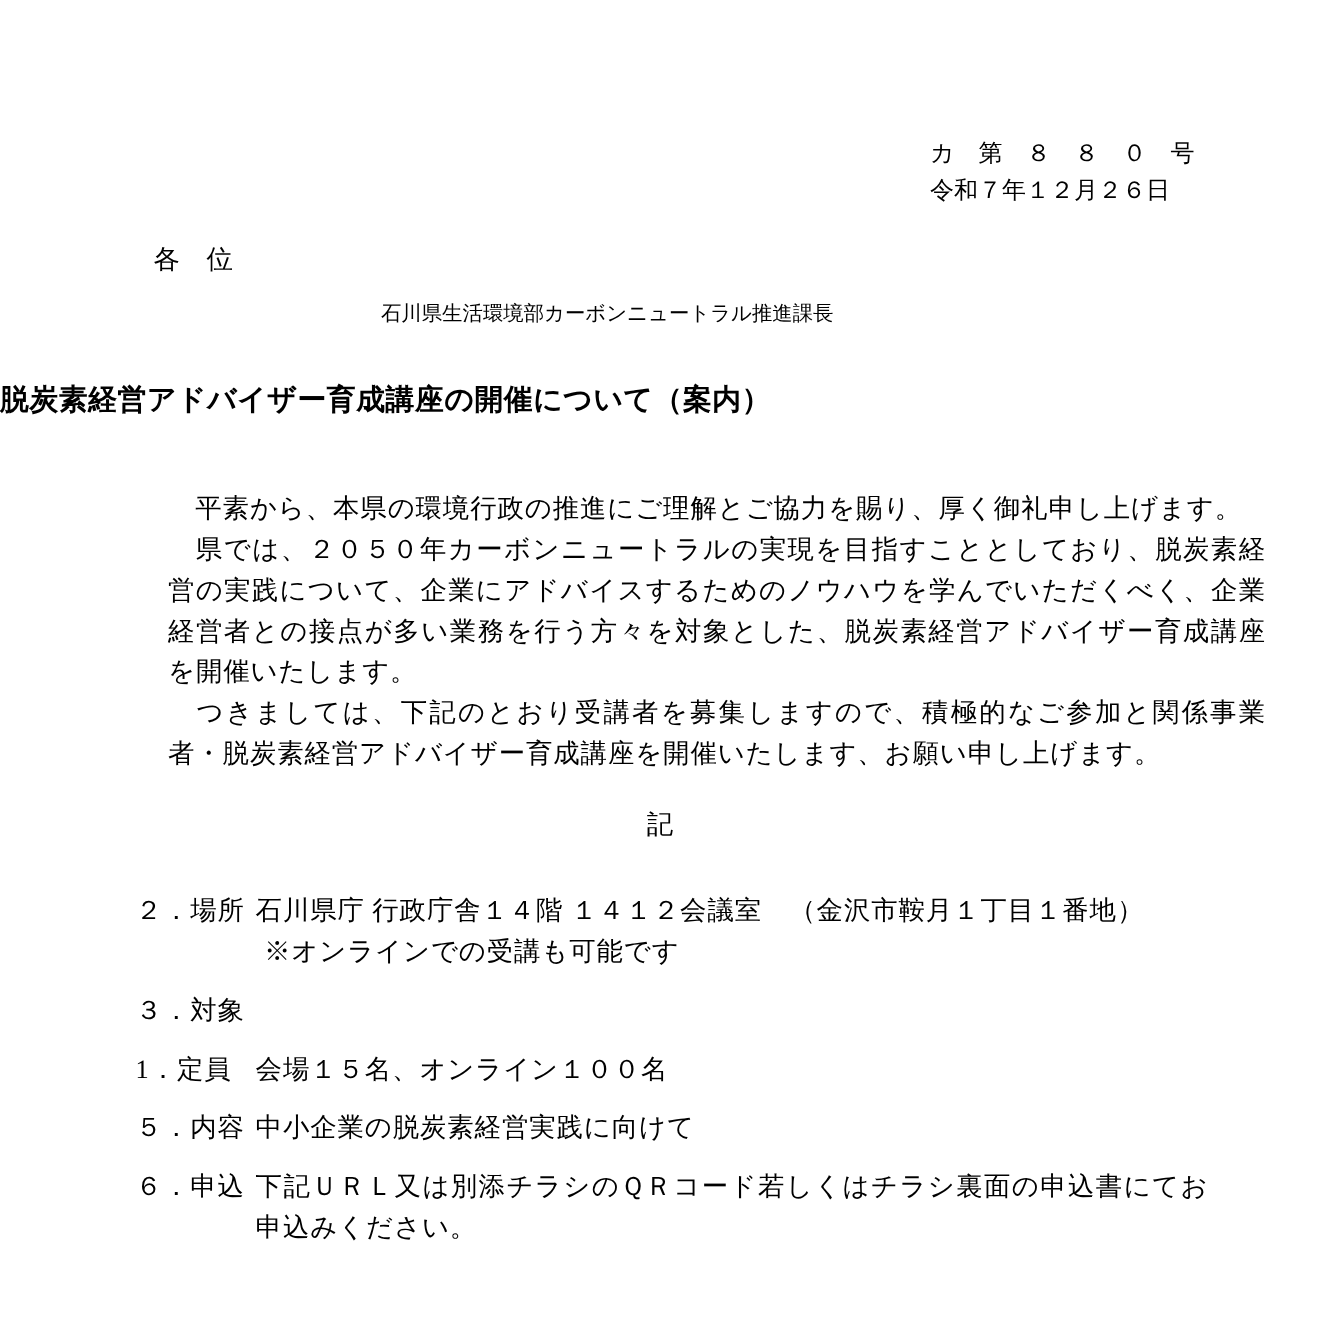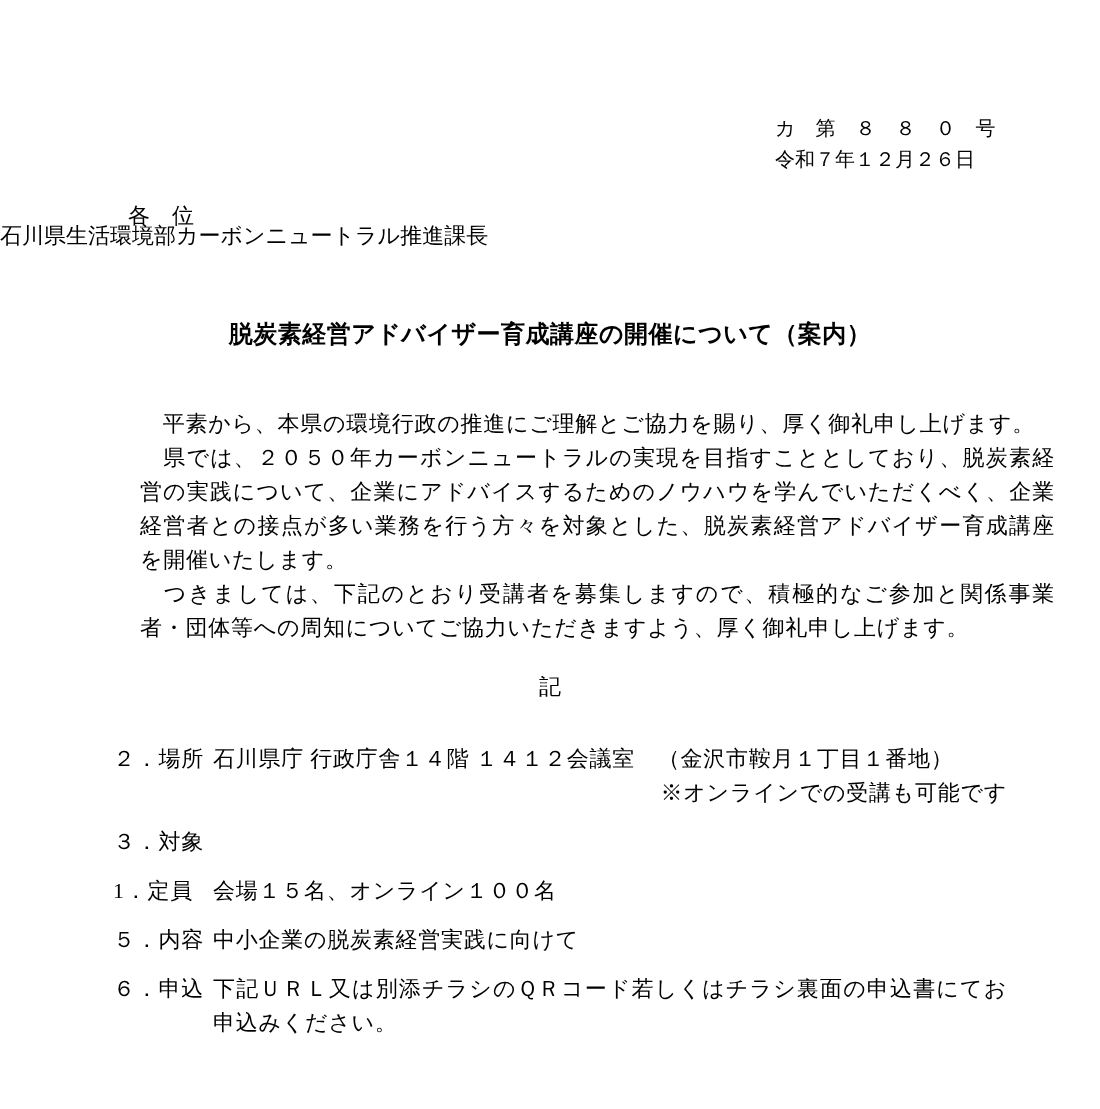--- a/index.html
+++ b/index.html
@@ -32,34 +32,33 @@
     left: 128px;
     top: 202px;
     font-size: 22px;
     line-height: 28px;
     white-space: nowrap;
   }
   
   .sender {
     position: absolute;
     left: 0;
-    top: 222px;
+    top: 248px;
     width: 1012px;
-    text-align: left;
-    font-size: 22px;
+    text-align: center;
+    font-size: 17px;
     line-height: 28px;
     white-space: nowrap;
   }
   .title {
     position: absolute;
     left: 0;
     top: 318px;
     width: 1100px;
     margin: 0;
-    text-align: center;
     font-size: 24px;
     font-weight: 700;
     line-height: 32px;
     letter-spacing: 0.5px;
   }
   .body-text {
     position: absolute;
     left: 100px;
     top: 407px;
     width: 915px;
@@ -88,42 +87,42 @@
     line-height: 34px;
     letter-spacing: 0.75px;
   }
   .item {
     display: grid;
     grid-template-columns: 100px 794px;
     margin-bottom: 15px;
   }
   .item-heading { white-space: nowrap; }
   .item-body { text-align: justify; }
-  .item-note { padding-left: 7px; text-align: right; }
+  .item-note { padding-left: 7px; text-align: left; }
 </style>
 </head>
 <body>
 
 <div class="page">
 
   <div class="doc-header">
     <div>カ　第　８　８　０　号</div>
     <div>令和７年１２月２６日</div>
   </div>
 
   <div class="recipient">各　位</div>
 
   <div class="sender">石川県生活環境部カーボンニュートラル推進課長</div>
 
   <h1 class="title">脱炭素経営アドバイザー育成講座の開催について（案内）</h1>
 
   <div class="body-text">
     <p>　平素から、本県の環境行政の推進にご理解とご協力を賜り、厚く御礼申し上げます。</p>
     <p>　県では、２０５０年カーボンニュートラルの実現を目指すこととしており、脱炭素経営の実践について、企業にアドバイスするためのノウハウを学んでいただくべく、企業経営者との接点が多い業務を行う方々を対象とした、脱炭素経営アドバイザー育成講座を開催いたします。</p>
-    <p>　つきましては、下記のとおり受講者を募集しますので、積極的なご参加と関係事業者・団体等への周知についてご協力いただきますよう、厚く御礼申し上げます。</p>
+    <p>　つきましては、下記のとおり受講者を募集しますので、積極的なご参加と関係事業者・脱炭素経営アドバイザー育成講座を開催いたします、お願い申し上げます。</p>
   </div>
 
   <div class="record-marker">記</div>
 
   <div class="items">
 
 
     <div class="item">
       <div class="item-heading">２．場所</div>
       <div class="item-body">

